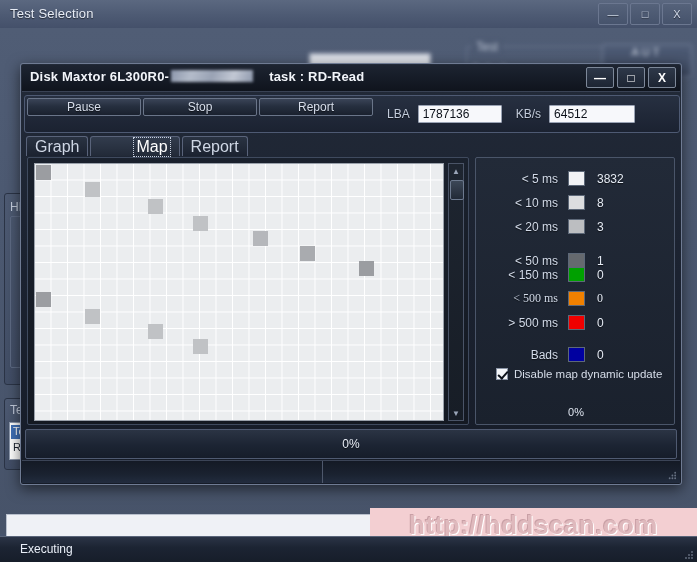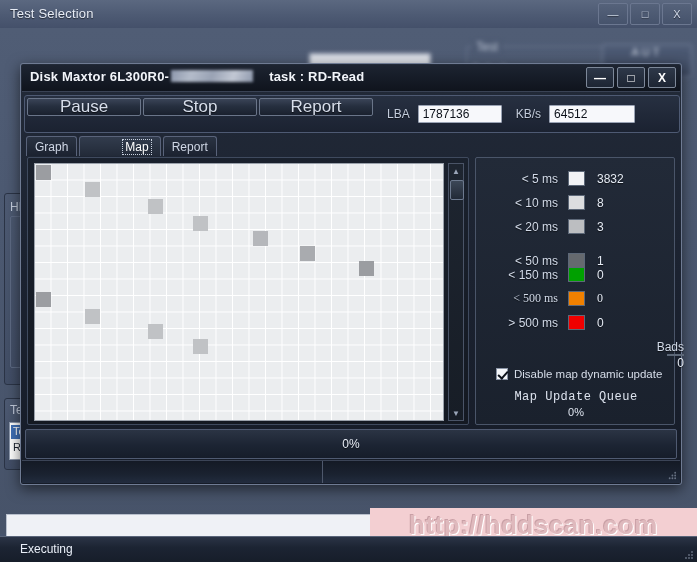--- a/index.html
+++ b/index.html
@@ -291,21 +291,21 @@
     align-items: stretch;
   }
   .dlg-btn {
     width: 112px;
     margin: 2px 0 16px 2px;
     background: linear-gradient(180deg,#3a4457 0%,#262f3f 45%,#1a212e 100%);
     border: 1px solid #6a7governor;
     border: 1px solid #6a7589;
     border-radius: 2px;
     color: #d7deeb;
-    font-size: 17px;
+    font-size: 12px;
     display: flex; align-items: center; justify-content: center;
     text-shadow: 0 1px 1px rgba(0,0,0,.6);
   }
   .tb-label {
     color: #c3ccdb;
     font-size: 12px;
     display: flex; align-items: center;
     margin-left: 14px;
     text-shadow: 0 1px 1px rgba(0,0,0,.6);
   }
@@ -335,21 +335,21 @@
   }
   .dlg-tab {
     height: 19px;
     padding: 0 8px;
     background: linear-gradient(180deg,#2b3purple 0%,#1b2230 100%);
     background: linear-gradient(180deg,#2a3342 0%,#1b2230 100%);
     border: 1px solid #59637a;
     border-bottom: none;
     border-radius: 3px 3px 0 0;
     color: #cfd7e5;
-    font-size: 12px;
+    font-size: 16px;
     display: flex; align-items: center;
     margin-right: 2px;
   }
   .dlg-tab.active {
     background: linear-gradient(180deg,#323c4d 0%,#222a38 100%);
     color: #ffffff;
     padding-left: 42px;
   }
   .dlg-tab.active .tab-focus {
     border: 1px dotted #c9d2e0;
@@ -693,33 +693,32 @@
             <div class="legend-row" style="top: 126px; font-family: Liberation Serif, serif;">
               <div class="legend-label">&lt; 500 ms</div>
               <div class="legend-swatch" style="background: rgb(240, 128, 0);"></div>
               <div class="legend-count">0</div>
             </div>
             <div class="legend-row" style="top: 150px;">
               <div class="legend-label">&gt; 500 ms</div>
               <div class="legend-swatch" style="background: rgb(240, 0, 0);"></div>
               <div class="legend-count">0</div>
             </div>
-            <div class="legend-row" style="top: 182px; flex-direction: column;">
+            <div class="legend-row" style="top: 182px;">
               <div class="legend-label">Bads</div>
               <div class="legend-swatch" style="background: rgb(0, 0, 160);"></div>
               <div class="legend-count">0</div>
             </div>
           </div>
 
         <div id="legend-checkbox-row">
           <div id="legend-checkbox"></div>
           <span id="legend-checkbox-label">Disable map dynamic update</span>
         </div>
 
-        <div id="queue-title">Map Update Queue</div>
         <div id="queue-value">0%</div>
       </div>
     </div>
 
     <div id="dlg-progress">
       <span id="dlg-progress-text">0%</span>
     </div>
 
     <div id="dlg-statusbar">
       <div id="dlg-status-pane1"></div>

